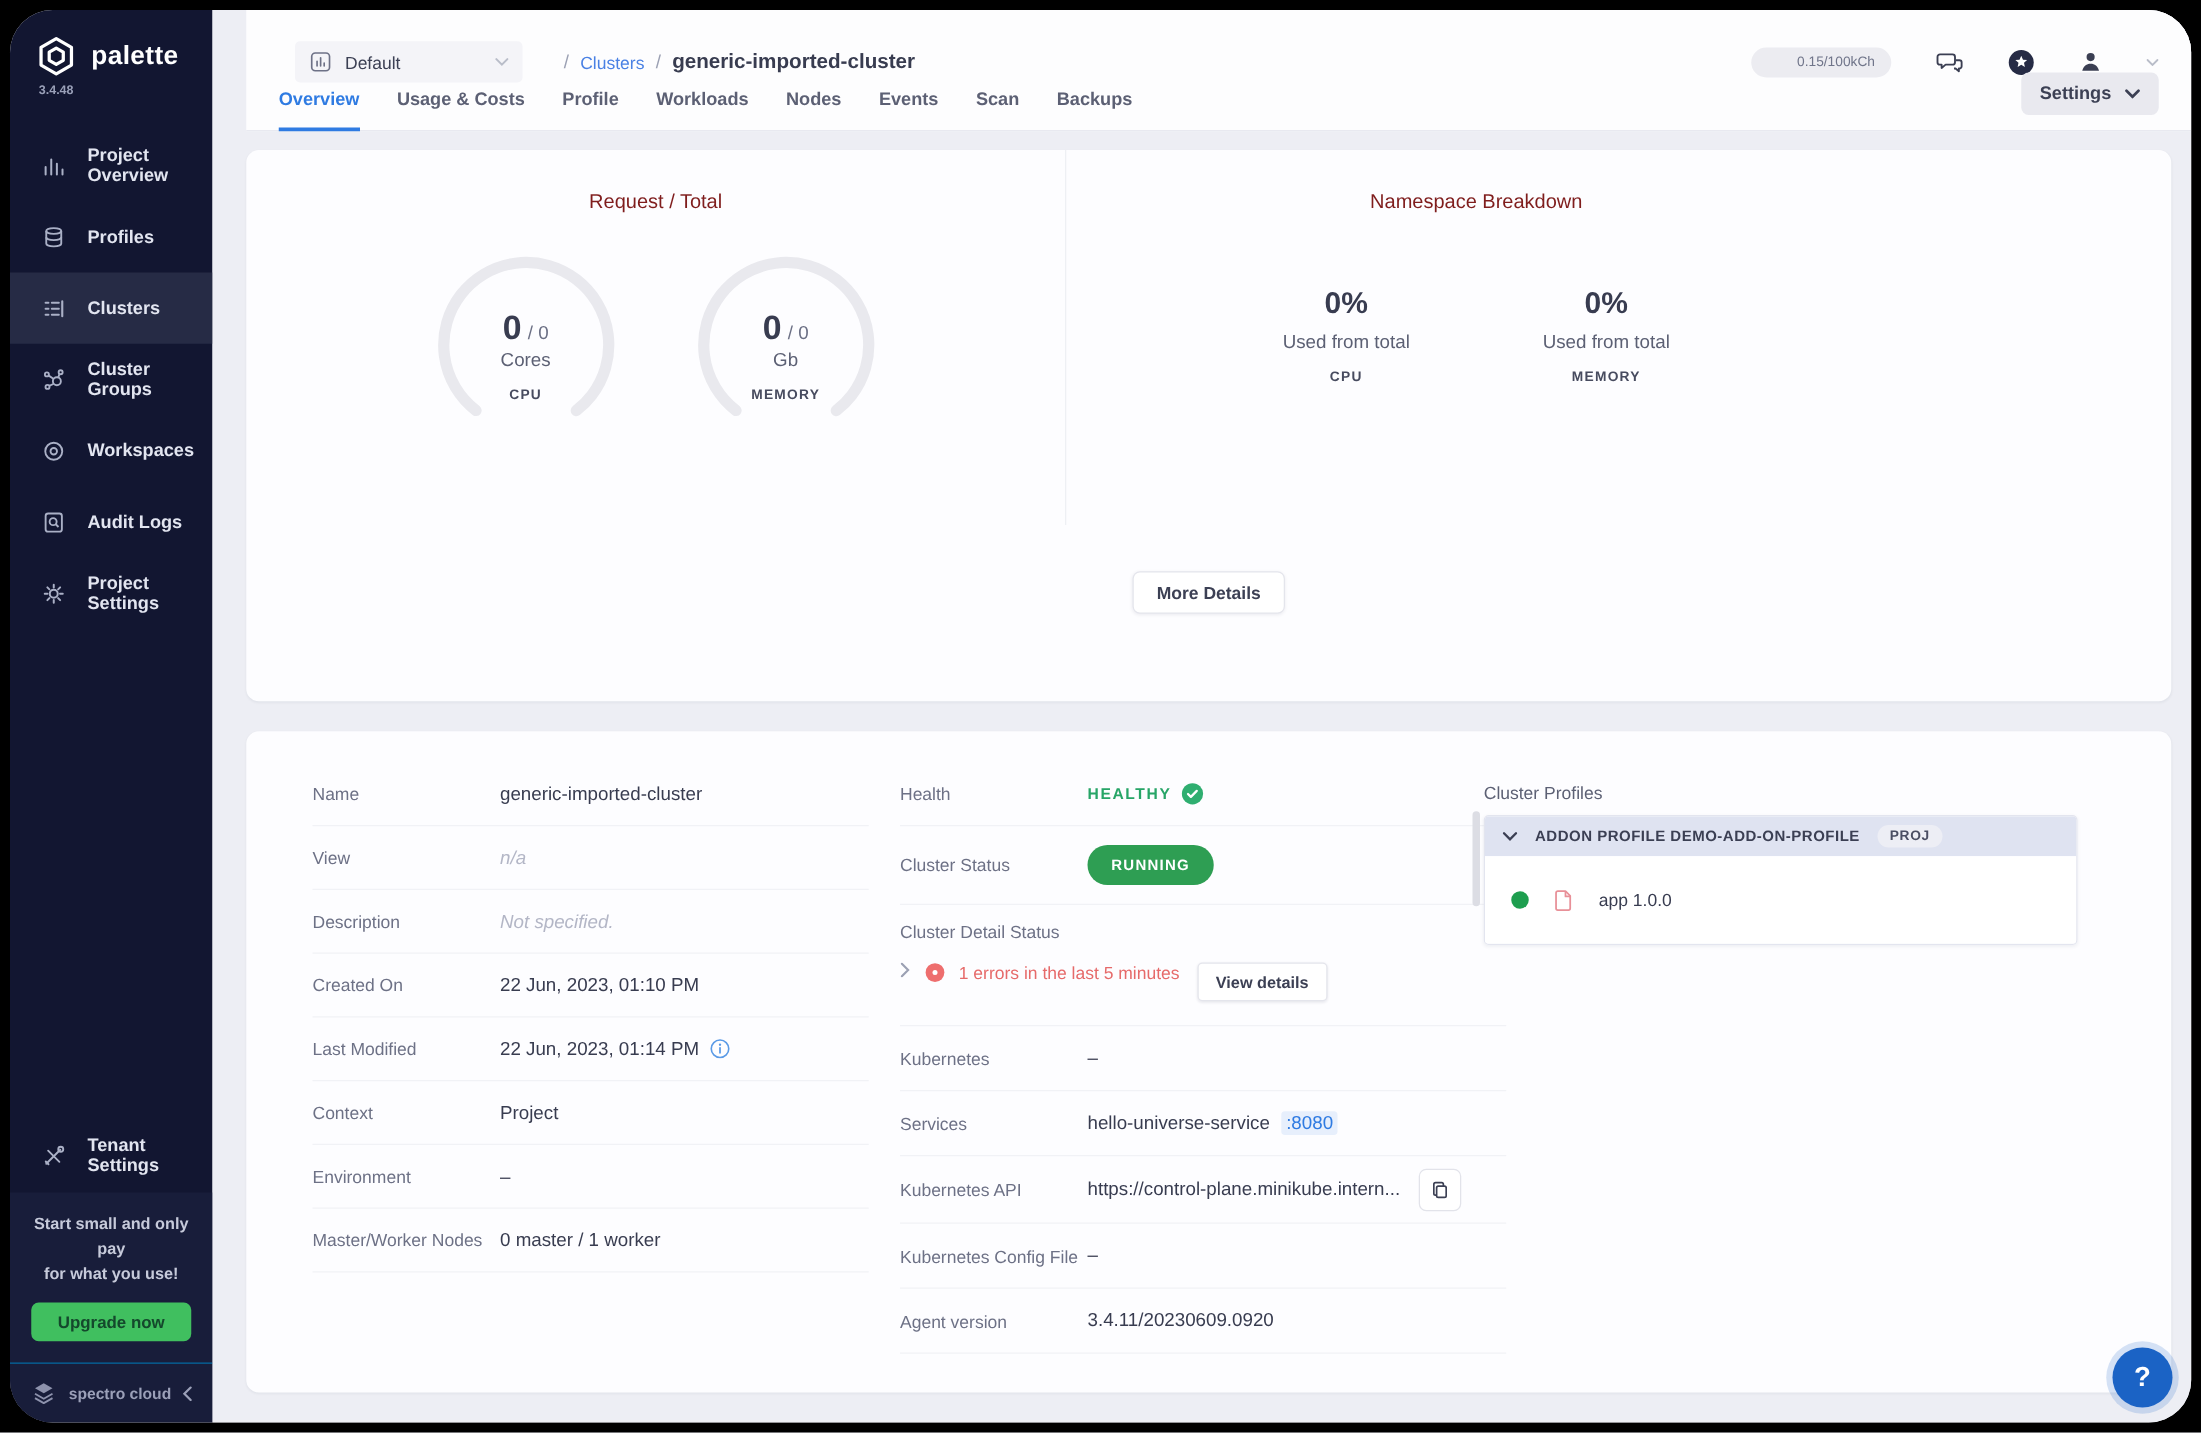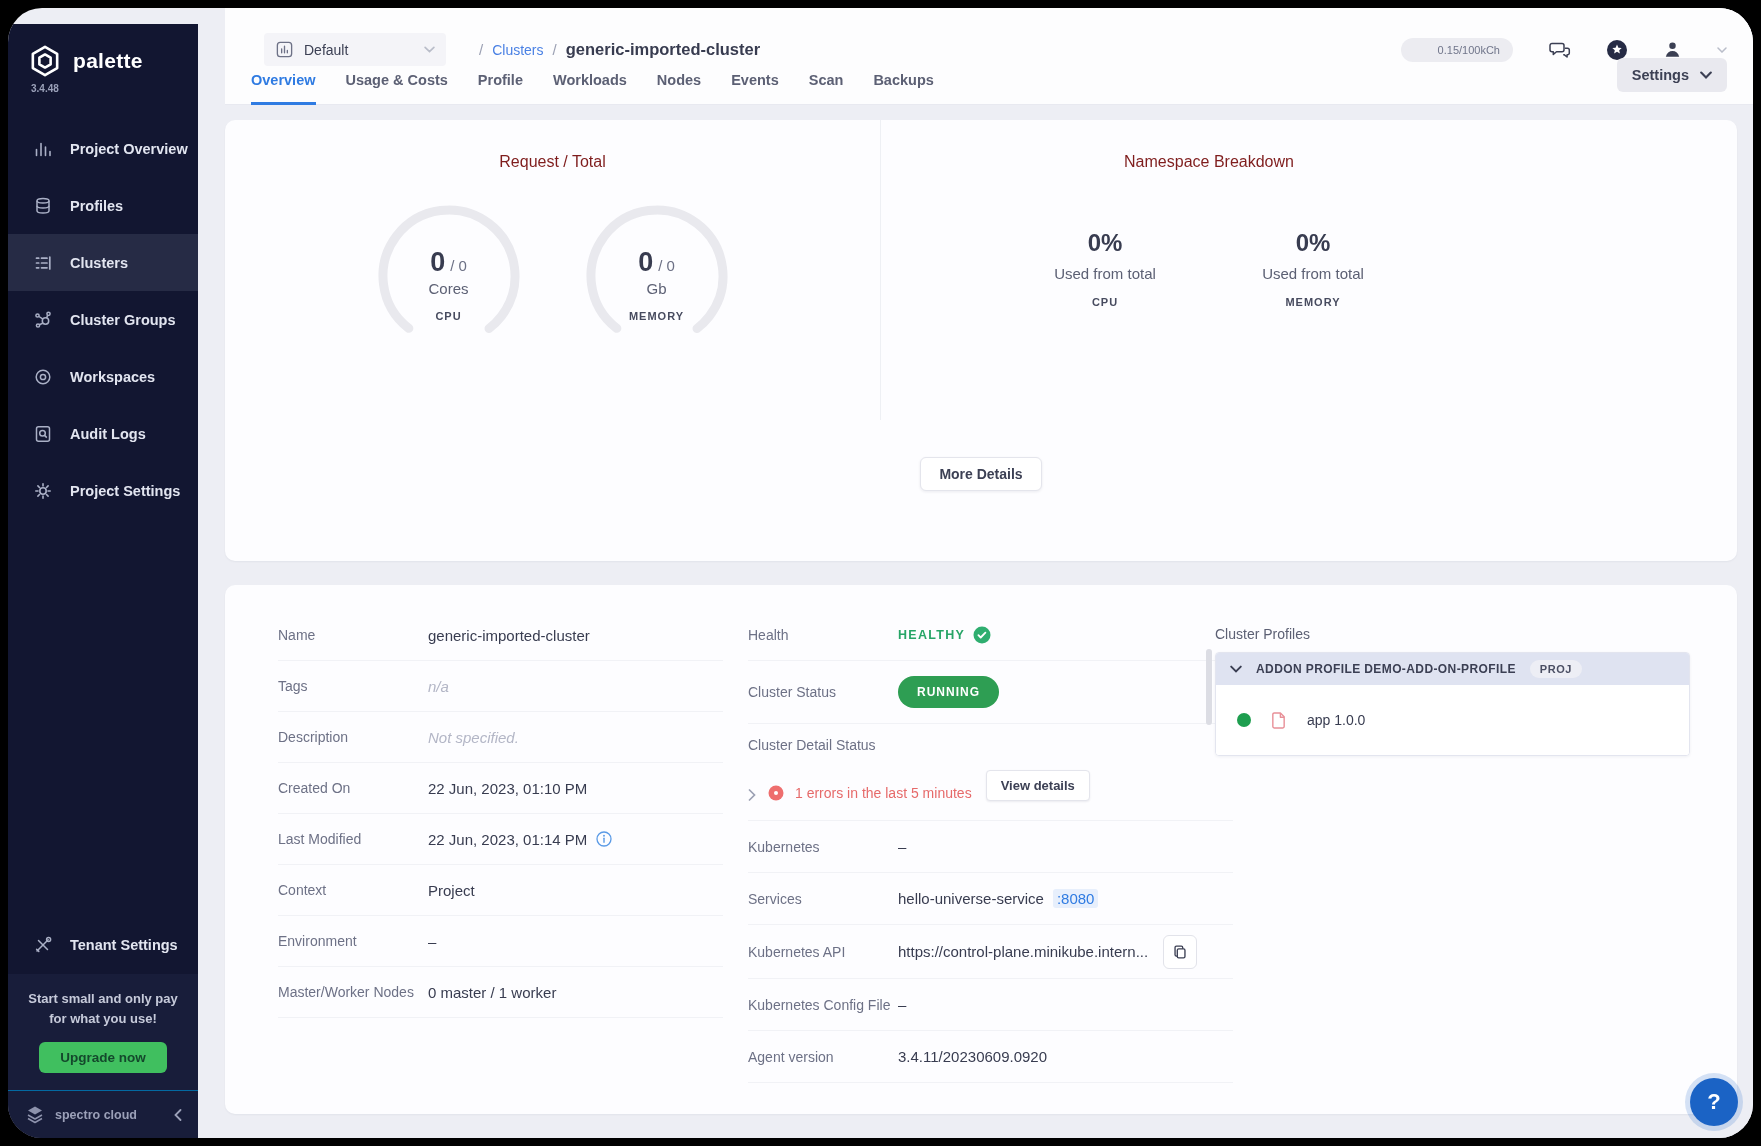--- a/index.html
+++ b/index.html
@@ -2,21 +2,21 @@
 <html><head>
 <meta charset="utf-8">
 <style>
   * { box-sizing: border-box; margin: 0; padding: 0; }
   html,body { width:1761px; height:1146px; }
   body { background:#000; position:relative; font-family:"Liberation Sans", sans-serif; }
   .frame { position:absolute; left:8px; top:8px; width:1745px; height:1130px; background:#edeef4;
            border-radius:34px; overflow:hidden; display:flex; }
 
   
-  .sidebar { width:190px; flex-shrink:0; background:#121631; display:flex; flex-direction:column;margin-top:16px; }
+  .sidebar { width:162px; flex-shrink:0; background:#121631; display:flex; flex-direction:column; }
   .logo-row { display:flex; align-items:center; gap:11px; padding:20px 0 5px 20px; }
   .logo-text { font-size:21px; font-weight:700; color:#fff; letter-spacing:.3px; }
   .version { padding-left:23px; font-size:10px; color:#9aa0b8; font-weight:600; }
   .nav { margin-top:26px; }
   .nav-item { height:57px; display:flex; align-items:center; gap:17px; padding-left:25px;
               font-size:14.5px; font-weight:600; color:#e2e5f0; cursor:pointer; }
   .nav-item.active { background:#262b45; }
   .ic { display:flex; align-items:center; justify-content:center; color:#aab0c6; flex-shrink:0; }
   .sb-spacer { flex:1; }
   .sb-lower { background:#181d3a; }
@@ -92,21 +92,21 @@
   .d-row { display:flex; align-items:center; height:51px; border-bottom:1px solid #f1f2f6; }
   .d-label { width:150px; flex-shrink:0; font-size:14px; color:#6d7186; }
   .d-value { font-size:15px; color:#383c50; font-weight:500; display:flex; align-items:center; gap:9px; }
   .muted { color:#b3b6c6; font-style:italic; font-weight:400; }
   .healthy { color:#27a567; font-size:12.5px; font-weight:700; letter-spacing:1.3px;
              display:flex; align-items:center; gap:8px; }
   .row-status { height:63px; }
   .running { background:#2e9e53; color:#fff; font-size:12px; font-weight:700; letter-spacing:1px;
              padding:9px 19px; border-radius:17px; border:none; cursor:default; }
   .detail-block { padding:13px 0 19px; border-bottom:1px solid #f1f2f6; }
-  .db-content { display:flex; align-items:flex-end; margin-top:17px; }
+  .db-content { display:flex; align-items:flex-start; margin-top:17px; }
   .error-text { font-size:14px; color:#e66a6a; font-weight:500; margin-left:11px; }
   .view-details-btn { margin-left:14px; background:#fff; border:1px solid #e4e5ec; border-radius:4px;
                       padding:7px 14px; font-size:13px; font-weight:600; color:#3c4054; cursor:pointer;
                       box-shadow:0 1px 2px rgba(25,30,60,.08); }
   .port-link { color:#2f7be2; background:#e7effc; padding:1px 4px; border-radius:3px; cursor:pointer; }
   .copy-btn { width:34px; height:34px; border:1px solid #e2e3ea; border-radius:6px; background:#fff;
               display:flex; align-items:center; justify-content:center; margin-left:6px; cursor:pointer; }
   .cp-title { font-size:14px; color:#5c6074; margin-top:16px; }
   .cp-box { margin-top:10px; border:1px solid #e3e5ef; border-radius:4px; overflow:hidden;
             box-shadow:0 1px 3px rgba(25,30,60,.06); }
@@ -377,21 +377,21 @@
       </section>
 
       <section class="details-card">
 
         <div class="col1">
           <div class="d-row">
             <span class="d-label">Name</span>
             <span class="d-value">generic-imported-cluster</span>
           </div>
           <div class="d-row">
-            <span class="d-label">Tags</span>
+            <span class="d-label">View</span>
             <span class="d-value muted">n/a</span>
           </div>
           <div class="d-row">
             <span class="d-label">Description</span>
             <span class="d-value muted">Not specified.</span>
           </div>
           <div class="d-row">
             <span class="d-label">Created On</span>
             <span class="d-value">22 Jun, 2023, 01:10 PM</span>
           </div>

